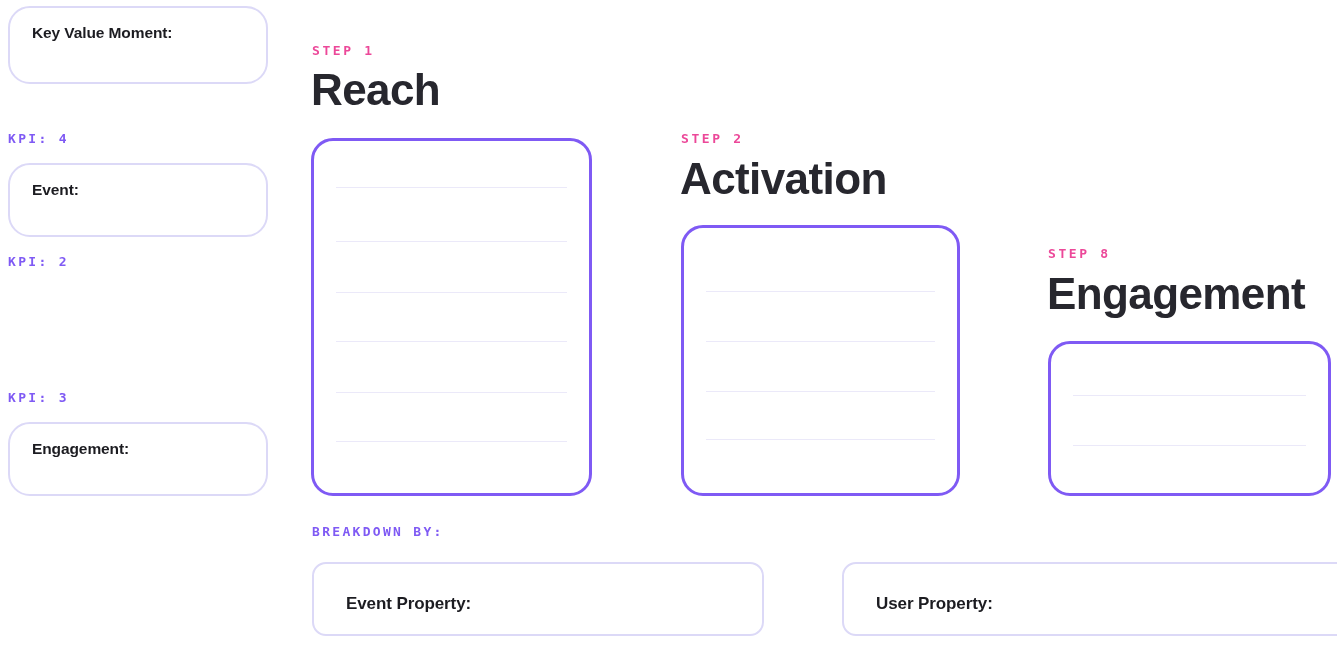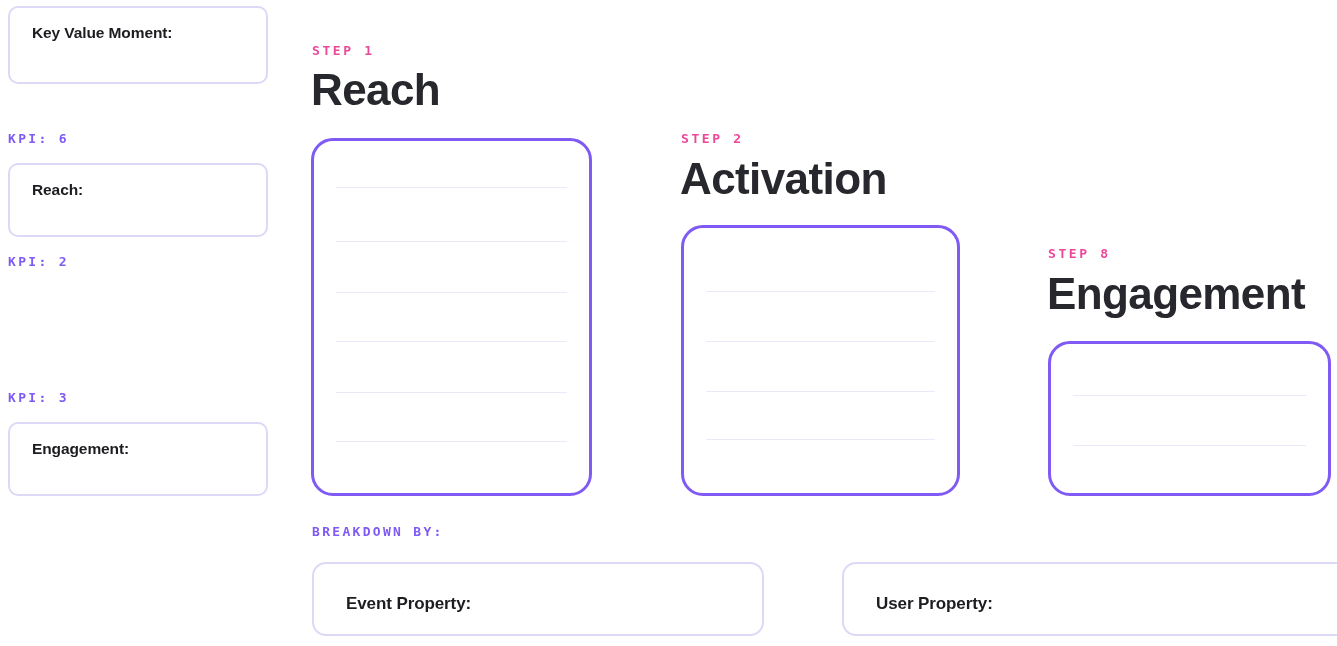--- a/index.html
+++ b/index.html
@@ -17,21 +17,21 @@
   }
 
   .canvas {
     position: absolute;
     inset: 0;
   }
 
   
   .field-box {
     border: 2px solid #dcd9f7;
-    border-radius: 10px;
+    border-radius: 22px;
     background: #ffffff;
     box-sizing: border-box;
     position: absolute;
   }
   .field-box .field-label {
     position: absolute;
     left: 22px;
     top: 16px;
     font-size: 15.5px;
     font-weight: bold;
@@ -109,23 +109,23 @@
 </style>
 </head>
 <body>
 
 <div class="canvas">
 
   <div class="field-box" style="left:8px; top:6px; width:260px; height:78px;">
     <span class="field-label">Key Value Moment:</span>
   </div>
 
-  <div class="caption" style="left:8px; top:131px;">KPI: 6</div>
+  <div class="caption" style="left:8px; top:131px;">KPI: 4</div>
   <div class="field-box" style="left:8px; top:163px; width:260px; height:74px;">
-    <span class="field-label">Reach:</span>
+    <span class="field-label">Event:</span>
   </div>
 
   <div class="caption" style="left:8px; top:254px;">KPI: 2</div>
 
   <div class="caption" style="left:8px; top:390px;">KPI: 3</div>
   <div class="field-box" style="left:8px; top:422px; width:260px; height:74px;">
     <span class="field-label">Engagement:</span>
   </div>
 
   <div class="step-eyebrow" style="left:312px; top:43px;">STEP 1</div>

